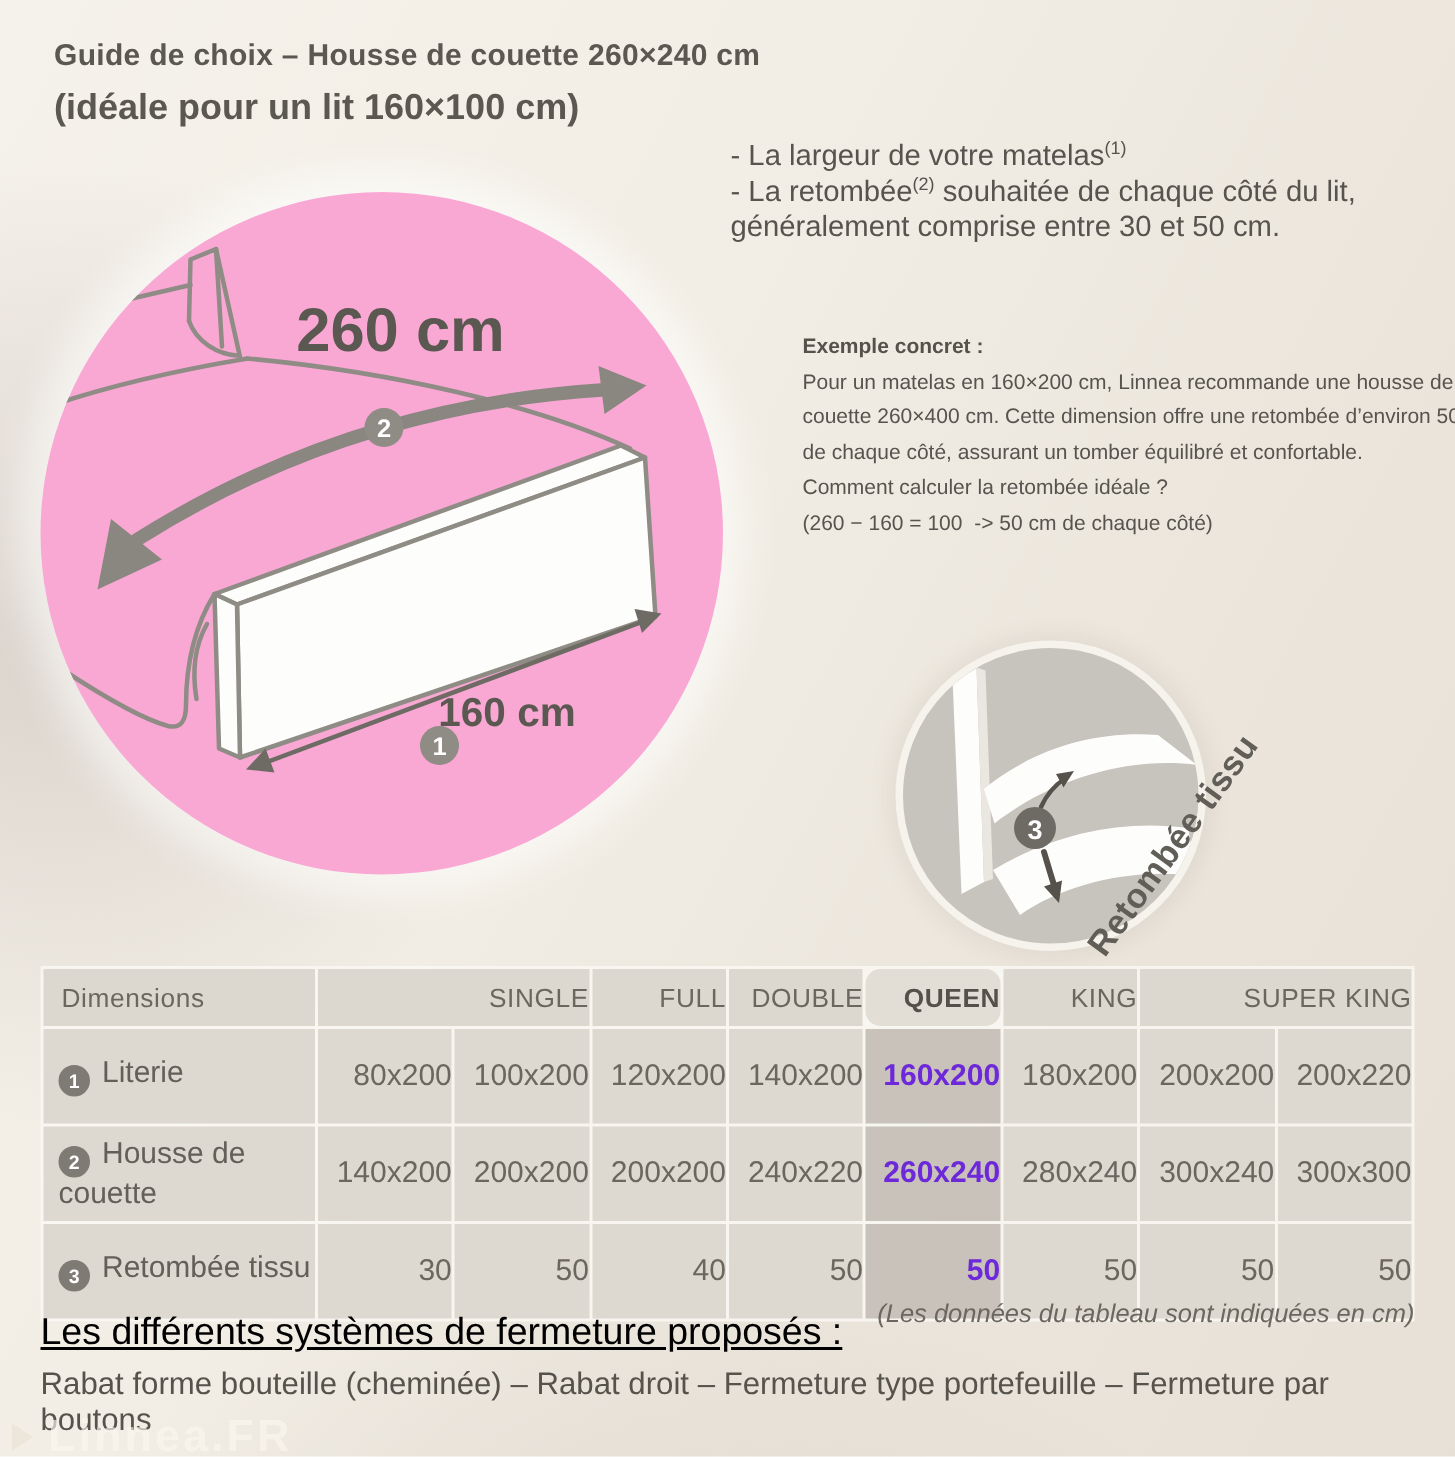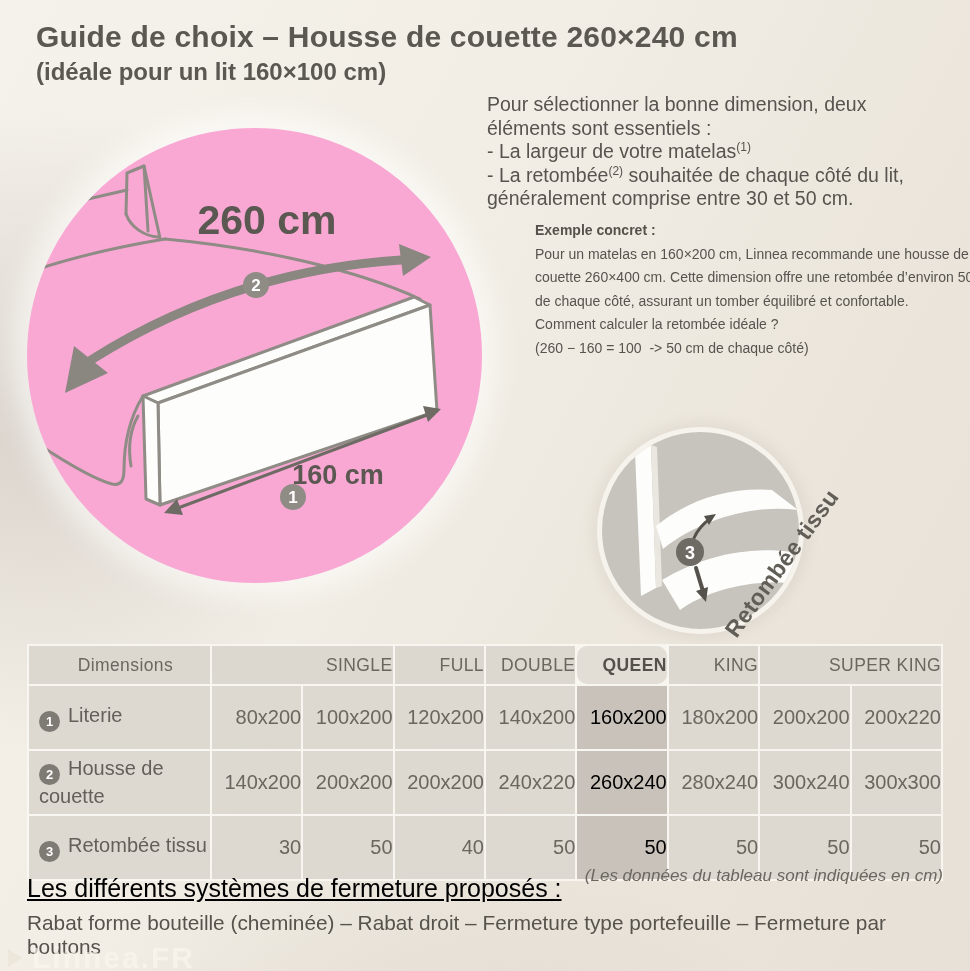--- a/index.html
+++ b/index.html
@@ -11,21 +11,21 @@
     color: #57534E;
     background:
       radial-gradient(circle 500px at 3% 44%, rgba(198,188,181,0.55), rgba(198,188,181,0) 65%),
       radial-gradient(circle 650px at 45% 125%, rgba(203,194,184,0.45), rgba(203,194,184,0) 62%),
       linear-gradient(118deg, #F5F2EB 0%, #F2EEE5 38%, #EAE4DA 76%, #E7E0D6 100%);
   }
   .abs { position: absolute; }
 
   
   .page-header { left: 36px; top: 18px; width: 760px; }
-  .page-header h1 { font-size: 30px; line-height: 38px; font-weight: bold; color: #5B5751; letter-spacing: 0.2px; }
+  .page-header h1 { font-size: 20px; line-height: 38px; font-weight: bold; color: #5B5751; letter-spacing: 0.2px; }
   .page-header .subtitle { font-size: 24px; line-height: 31px; font-weight: bold; color: #5B5751; }
 
   
   .intro-block { left: 487px; top: 93px; width: 456px; font-size: 19.5px; line-height: 23.5px; }
   .intro-block p, .intro-block div { color: #57534E; }
   sup.fn { font-size: 12px; vertical-align: super; line-height: 0; }
   .example-block { left: 487px; top: 219px; width: 466px; font-size: 14px; line-height: 23.5px; margin-left: 48px; }
   .example-block .ex-heading { font-weight: bold; color: #55514B; }
   .calc-line { white-space: pre-wrap; }
 
@@ -59,25 +59,25 @@
   table.sizes {
     width: 916px; table-layout: fixed;
     border-collapse: separate; border-spacing: 2px;
     background: rgba(250,248,243,0.85);
   }
   table.sizes th, table.sizes td {
     font-weight: normal; text-align: right; vertical-align: middle;
     color: #6B675F;
   }
   table.sizes thead th { height: 38px; font-size: 17.5px; letter-spacing: 0.4px; background: #DCD7CF; }
-  table.sizes thead th.dim-head { text-align: center; padding-left: 12px; }
+  table.sizes thead th.dim-head { text-align: left; padding-left: 12px; }
   table.sizes thead th.hl-head { background: #E2DDD5; color: #54504A; font-weight: bold; border-radius: 10px; }
   table.sizes tbody td { height: 63px; font-size: 20px; background: #DDD8D0; }
   table.sizes tbody td.row-label { text-align: left; padding-left: 10px; color: #635F59; }
-  table.sizes tbody td.hl { background: #C8C2BA; color: #000000; font-weight: normal; }
+  table.sizes tbody td.hl { background: #C8C2BA; color: #6d28d9; font-weight: bold; }
   .row-badge {
     display: inline-flex; align-items: center; justify-content: center;
     width: 21px; height: 21px; border-radius: 50%;
     background: #7E7A74; color: #FFFFFF;
     font-size: 13px; font-weight: bold;
     margin-right: 8px; vertical-align: -4px;
   }
 
   .table-note { right: 27px; top: 866px; font-size: 17px; font-style: italic; color: #6B675F; }
 
@@ -100,21 +100,20 @@
 </style>
 </head>
 <body>
 
 <header class="abs page-header">
   <h1>Guide de choix – Housse de couette 260×240 cm</h1>
   <div class="subtitle">(idéale pour un lit 160×100 cm)</div>
 </header>
 
 <div class="abs intro-block">
-  <p>Pour sélectionner la bonne dimension, deux éléments sont essentiels :</p>
   <div><span>- La largeur de votre matelas</span><sup class="fn">(1)</sup></div>
   <div><span>- La retombée</span><sup class="fn">(2)</sup><span> souhaitée de chaque côté du lit, généralement comprise entre 30 et 50 cm.</span></div>
 </div>
 
 <div class="abs example-block">
   <div class="ex-heading">Exemple concret :</div>
   <div>Pour un matelas en 160×200 cm, Linnea recommande une housse de couette 260×400 cm. Cette dimension offre une retombée d’environ 50 cm de chaque côté, assurant un tomber équilibré et confortable.</div>
   <div>Comment calculer la retombée idéale ?</div>
   <div class="calc-line">(260 − 160 = 100  -&gt; 50 cm de chaque côté)</div>
 </div>

